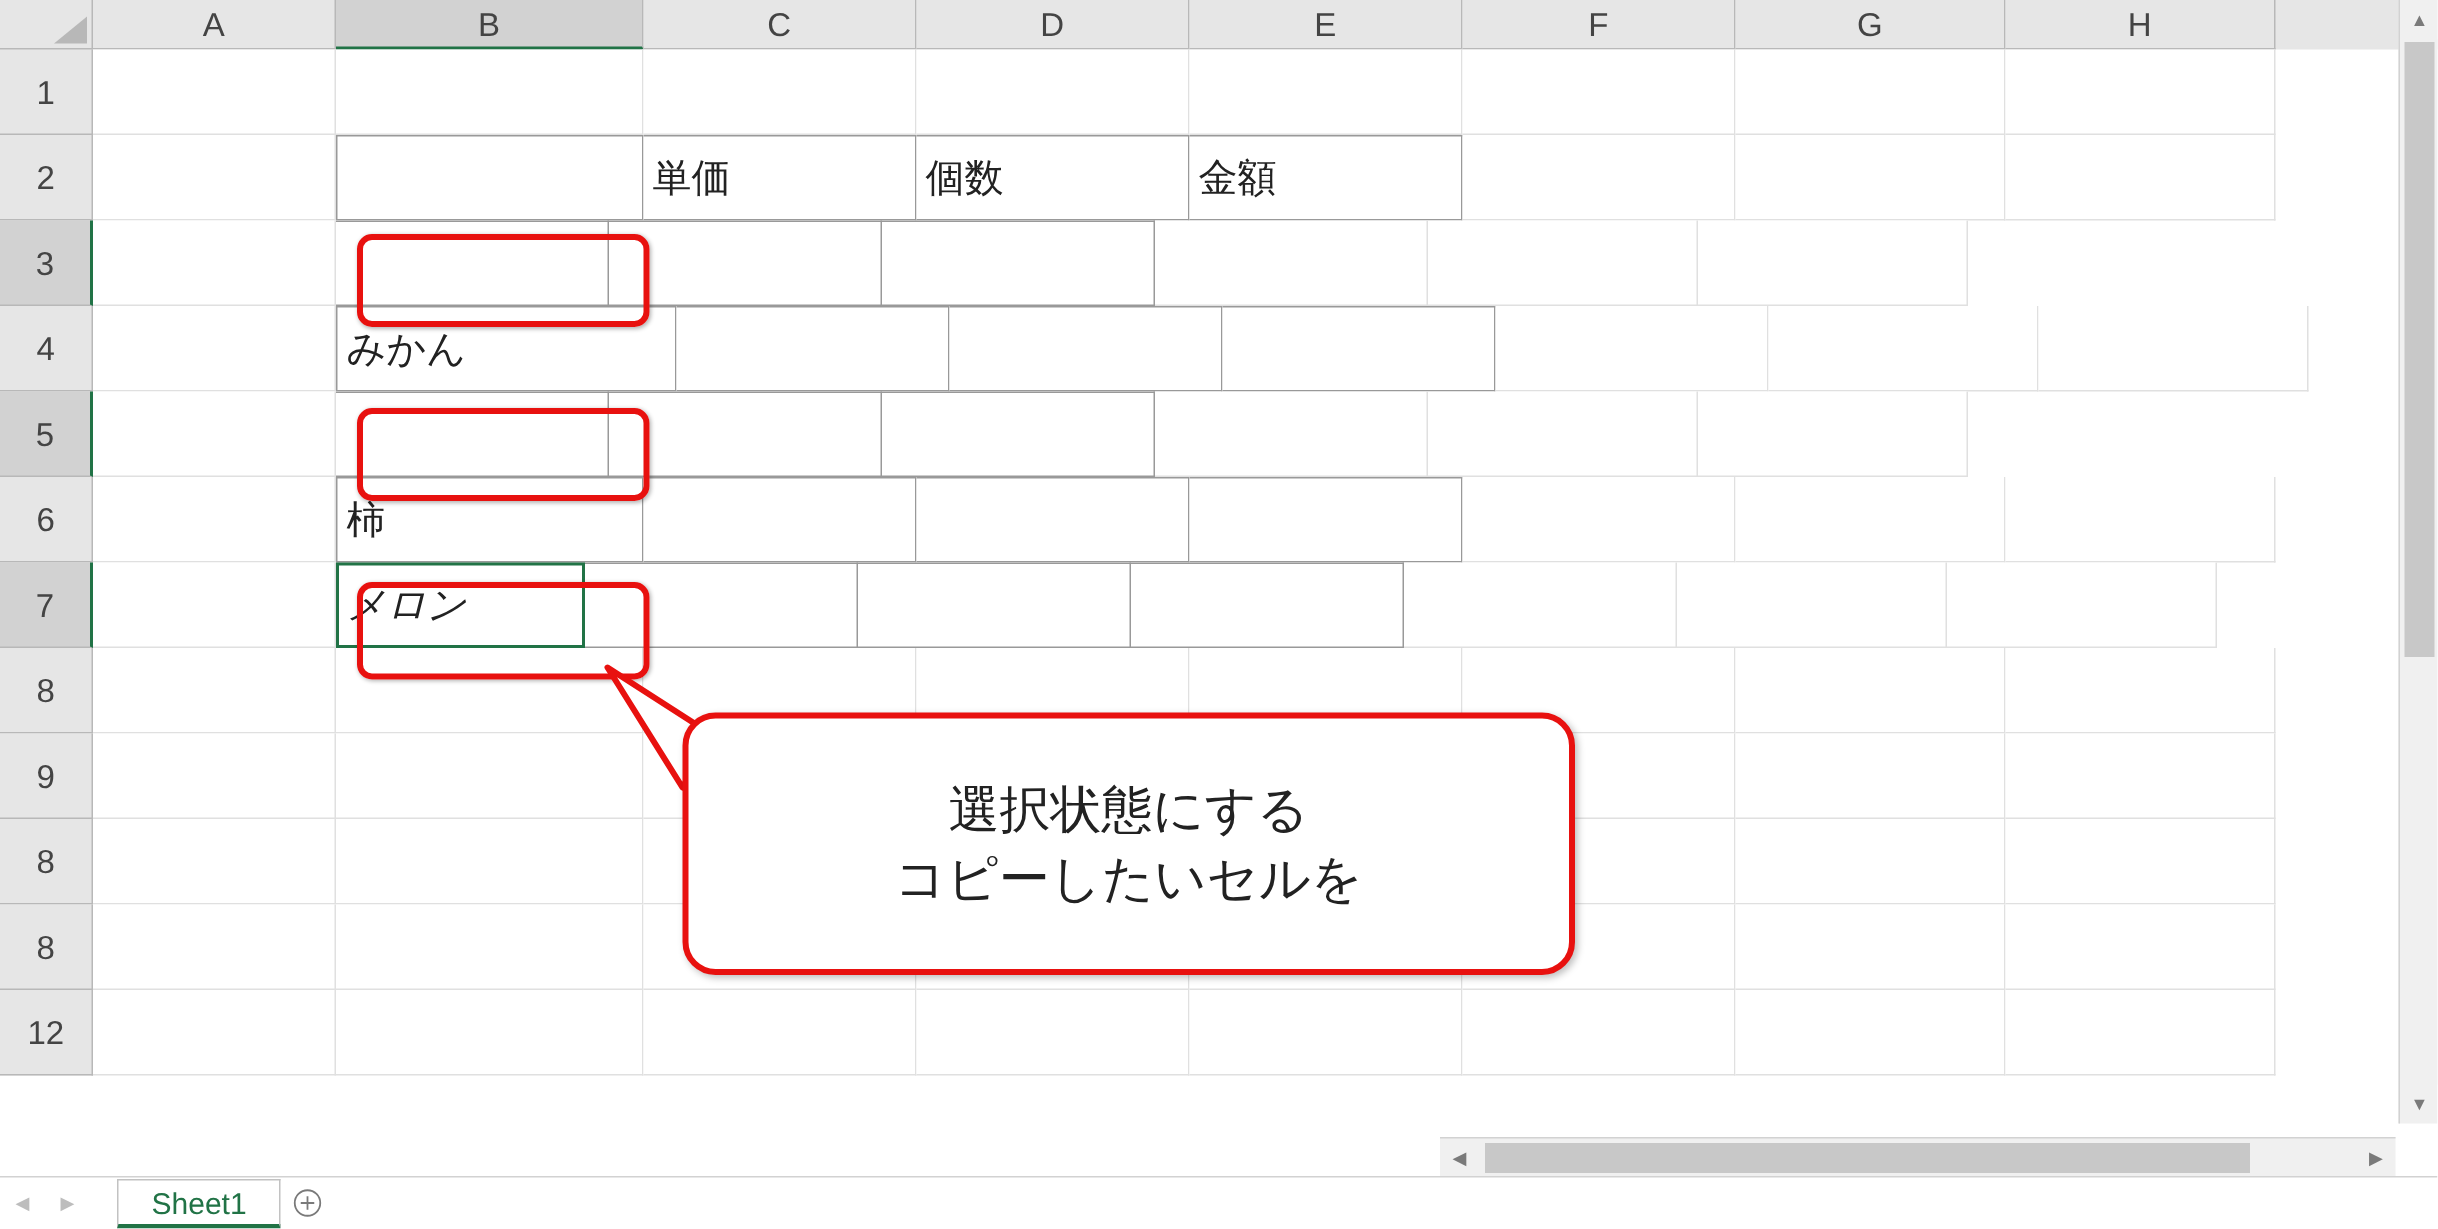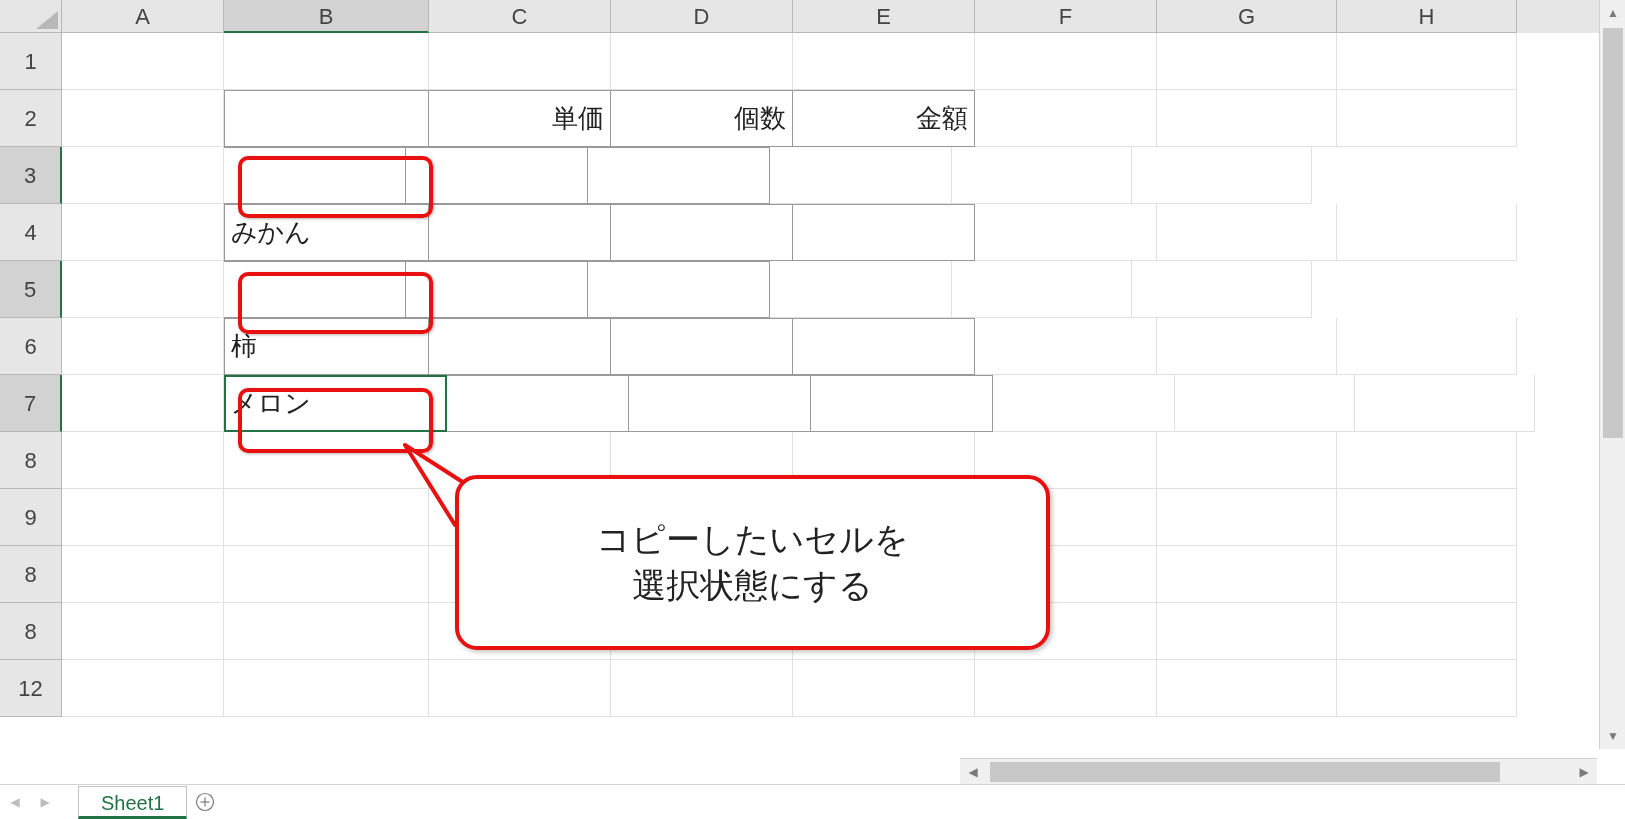--- a/index.html
+++ b/index.html
@@ -75,21 +75,21 @@
       padding: 0 6px;
       line-height: 55px;
       font-size: 26px;
       color: #222;
       position: relative;
       background: #ffffff;
     }
     .cell.tb { border-top: 1px solid #999; border-bottom: 1px solid #999; border-right: 1px solid #999; }
     .cell.tbl { border-left: 1px solid #999; }
     .cell.tbr { border-right: 1px solid #999; }
-    .cell.header-text { text-align: right; }
+    .cell.header-text { text-align: left; }
     .cell.sel { background: #d4d4d4; }
     .cell.active { outline: 2px solid #217346; outline-offset: -2px; background: #ffffff; }
 
     .red-box {
       position: absolute;
       border: 4px solid #e8110f;
       border-radius: 10px;
       pointer-events: none;
       box-shadow: 1px 1px 3px rgba(0,0,0,0.3);
     }
@@ -219,21 +219,21 @@
         <div class="cell tb" style="width: 182px;"></div>
         <div class="cell tb" style="width: 182px;"></div>
         <div class="cell tb tbr" style="width: 182px;"></div>
         <div class="cell" style="width: 182px;"></div>
         <div class="cell" style="width: 180px;"></div>
         <div class="cell" style="width: 180px;"></div>
       </div>
       <div class="row">
         <div class="row-header">4</div>
         <div class="cell" style="width: 162px;"></div>
-        <div class="cell tb tbl" style="width: 205px;">みかん</div>
+        <div class="cell tb tbl" style="width: 227px;">みかん</div>
         <div class="cell tb" style="width: 182px;"></div>
         <div class="cell tb" style="width: 182px;"></div>
         <div class="cell tb tbr" style="width: 182px;"></div>
         <div class="cell" style="width: 182px;"></div>
         <div class="cell" style="width: 180px;"></div>
         <div class="cell" style="width: 180px;"></div>
       </div>
       <div class="row">
         <div class="row-header active">5</div>
         <div class="cell" style="width: 162px;"></div>
@@ -251,21 +251,21 @@
         <div class="cell tb" style="width: 182px;"></div>
         <div class="cell tb" style="width: 182px;"></div>
         <div class="cell tb tbr" style="width: 182px;"></div>
         <div class="cell" style="width: 182px;"></div>
         <div class="cell" style="width: 180px;"></div>
         <div class="cell" style="width: 180px;"></div>
       </div>
       <div class="row">
         <div class="row-header active">7</div>
         <div class="cell" style="width: 162px;"></div>
-        <div class="cell tb tbl active" style="width: 223px;">メロン</div>
+        <div class="cell tb tbl active" style="width: 166px; font-style: italic;">メロン</div>
         <div class="cell tb" style="width: 182px;"></div>
         <div class="cell tb" style="width: 182px;"></div>
         <div class="cell tb tbr" style="width: 182px;"></div>
         <div class="cell" style="width: 182px;"></div>
         <div class="cell" style="width: 180px;"></div>
         <div class="cell" style="width: 180px;"></div>
       </div>
       <div class="row">
         <div class="row-header">8</div>
         <div class="cell" style="width: 162px;"></div>
@@ -327,22 +327,22 @@
   <div class="red-box" style="left:238px; top:272px; width:195px; height:62px;"></div>
   <div class="red-box" style="left:238px; top:388px; width:195px; height:65px;"></div>
 
   <div class="callout-tail">
     <svg width="90" height="80">
       <polygon points="0,0 70,45 50,80" fill="#ffffff" stroke="#e8110f" stroke-width="4" stroke-linejoin="round"></polygon>
       <polygon points="50,44 72,44 52,80" fill="#ffffff"></polygon>
     </svg>
   </div>
   <div class="callout">
+    <div>選択状態にする</div>
     <div>コピーしたいセルを</div>
-    <div>選択状態にする</div>
   </div>
 
   <div class="vscroll">
     <div class="arrow top">
         <span class="tri">▲</span>
       </div>
     <div class="track"></div>
     <div class="thumb"></div>
     <div class="arrow bottom">
         <span class="tri">▼</span>

